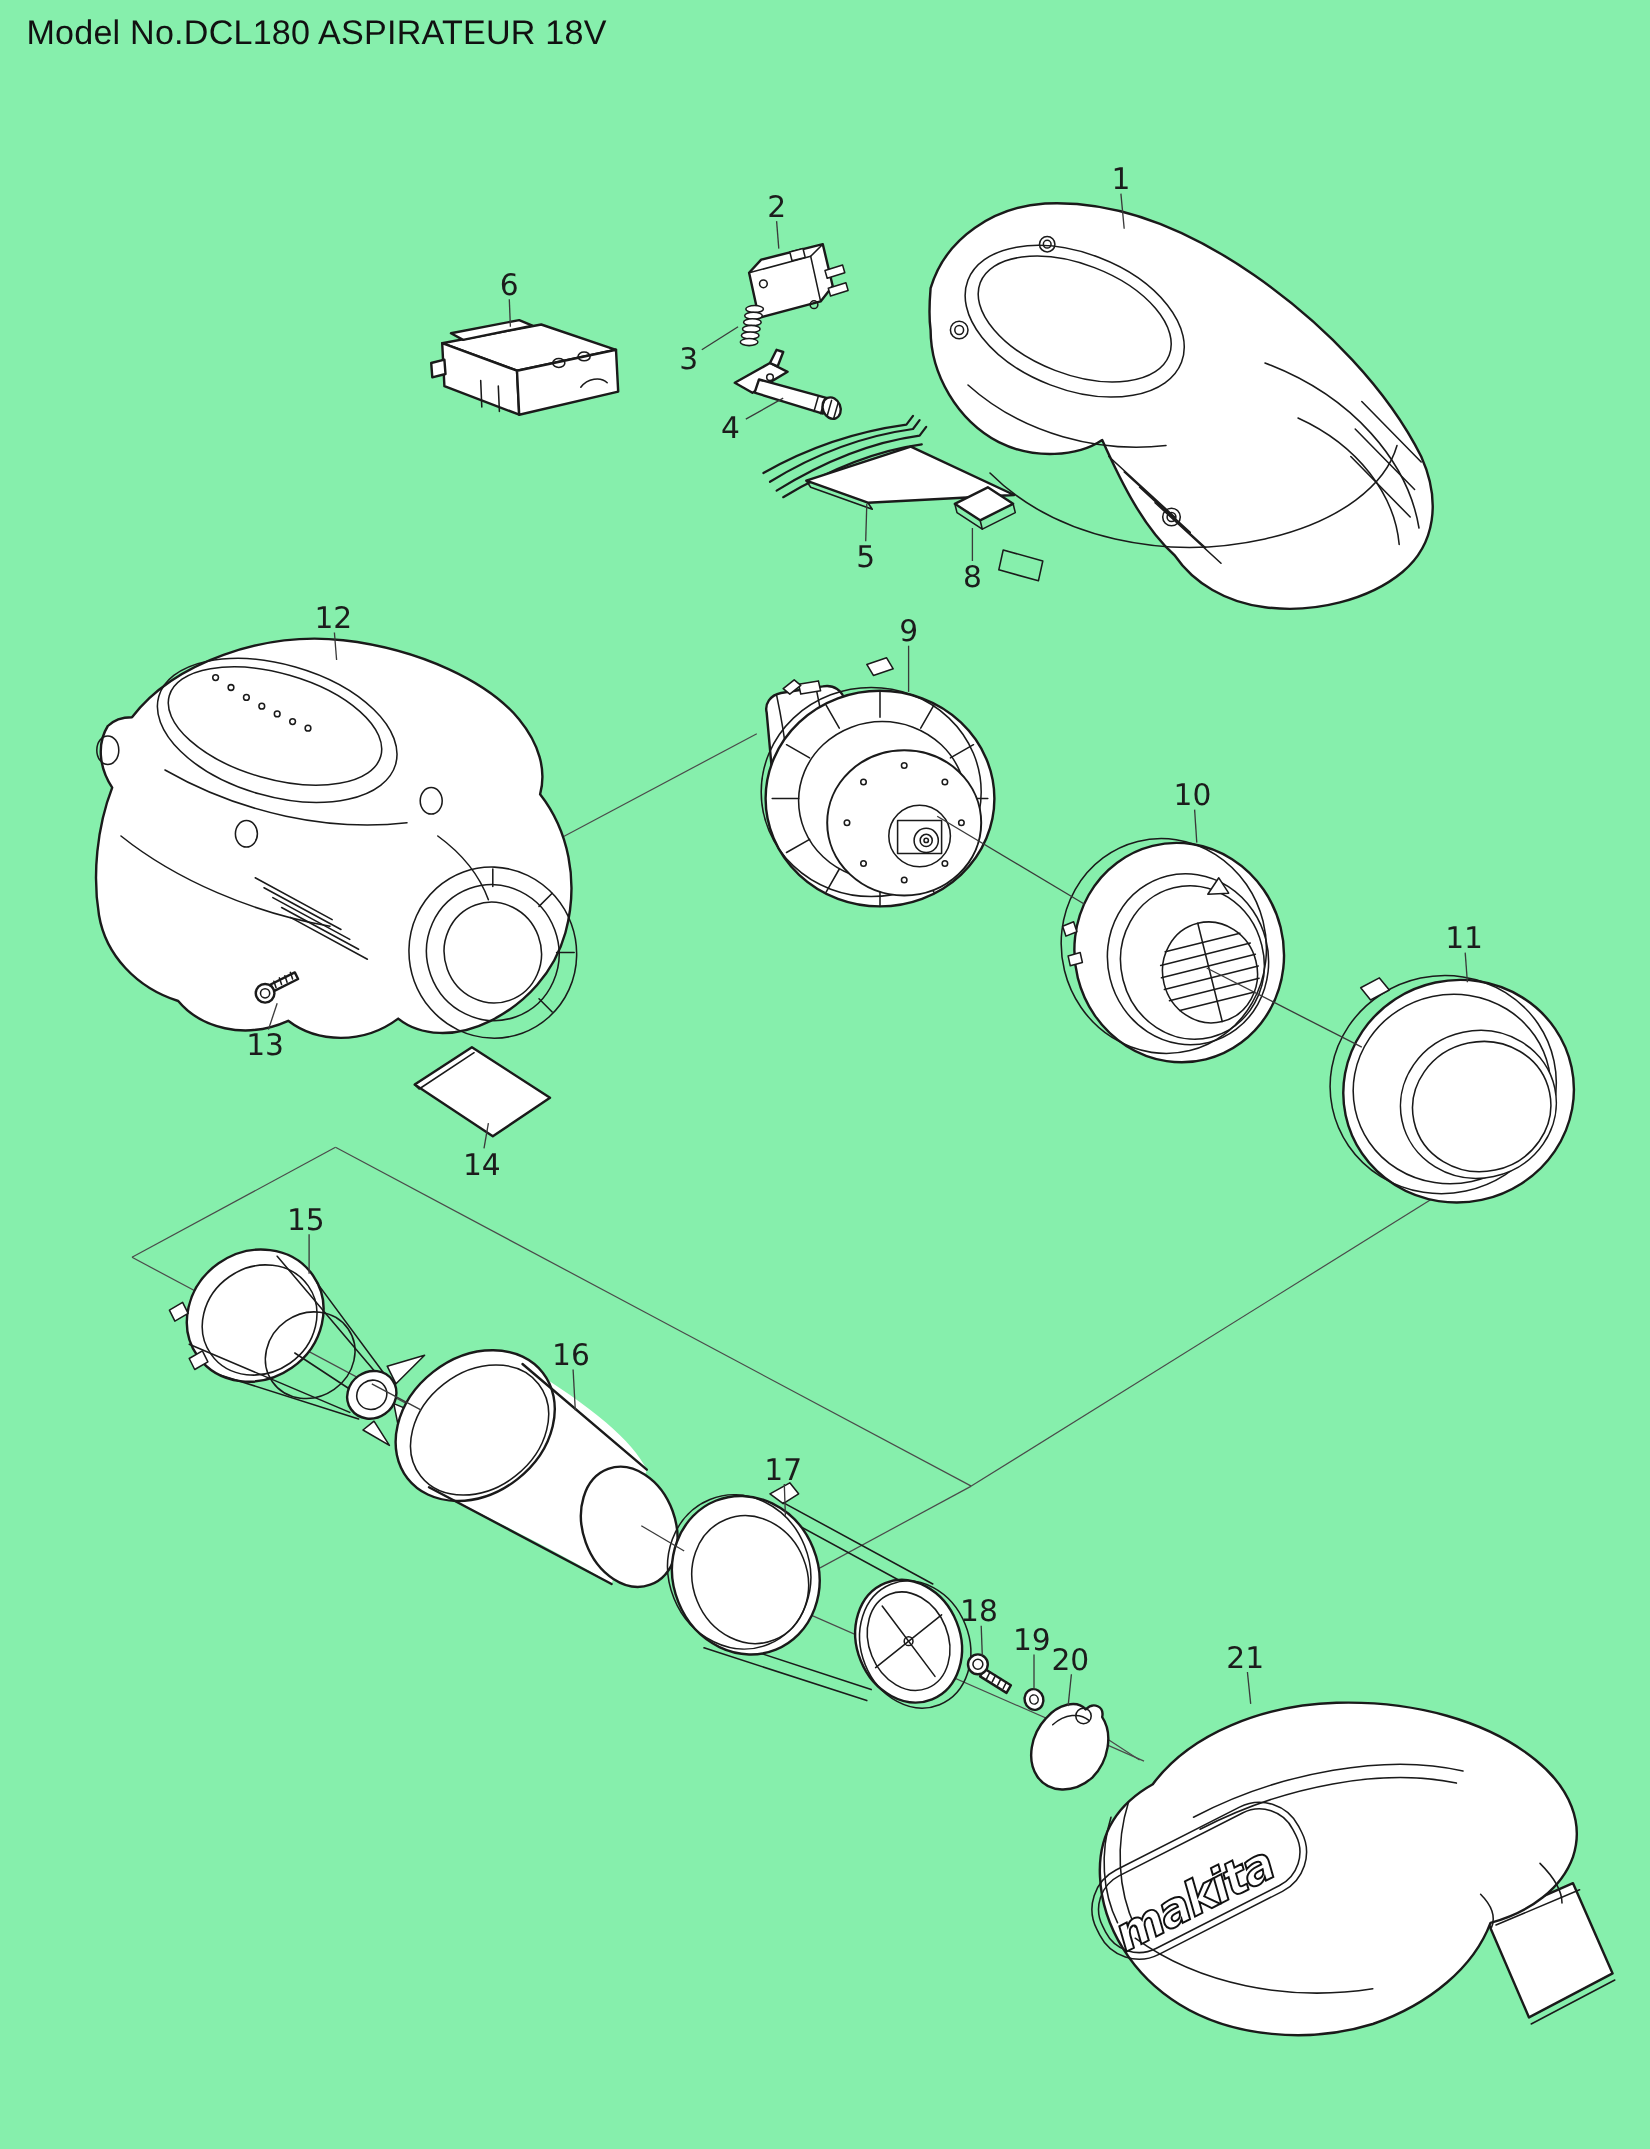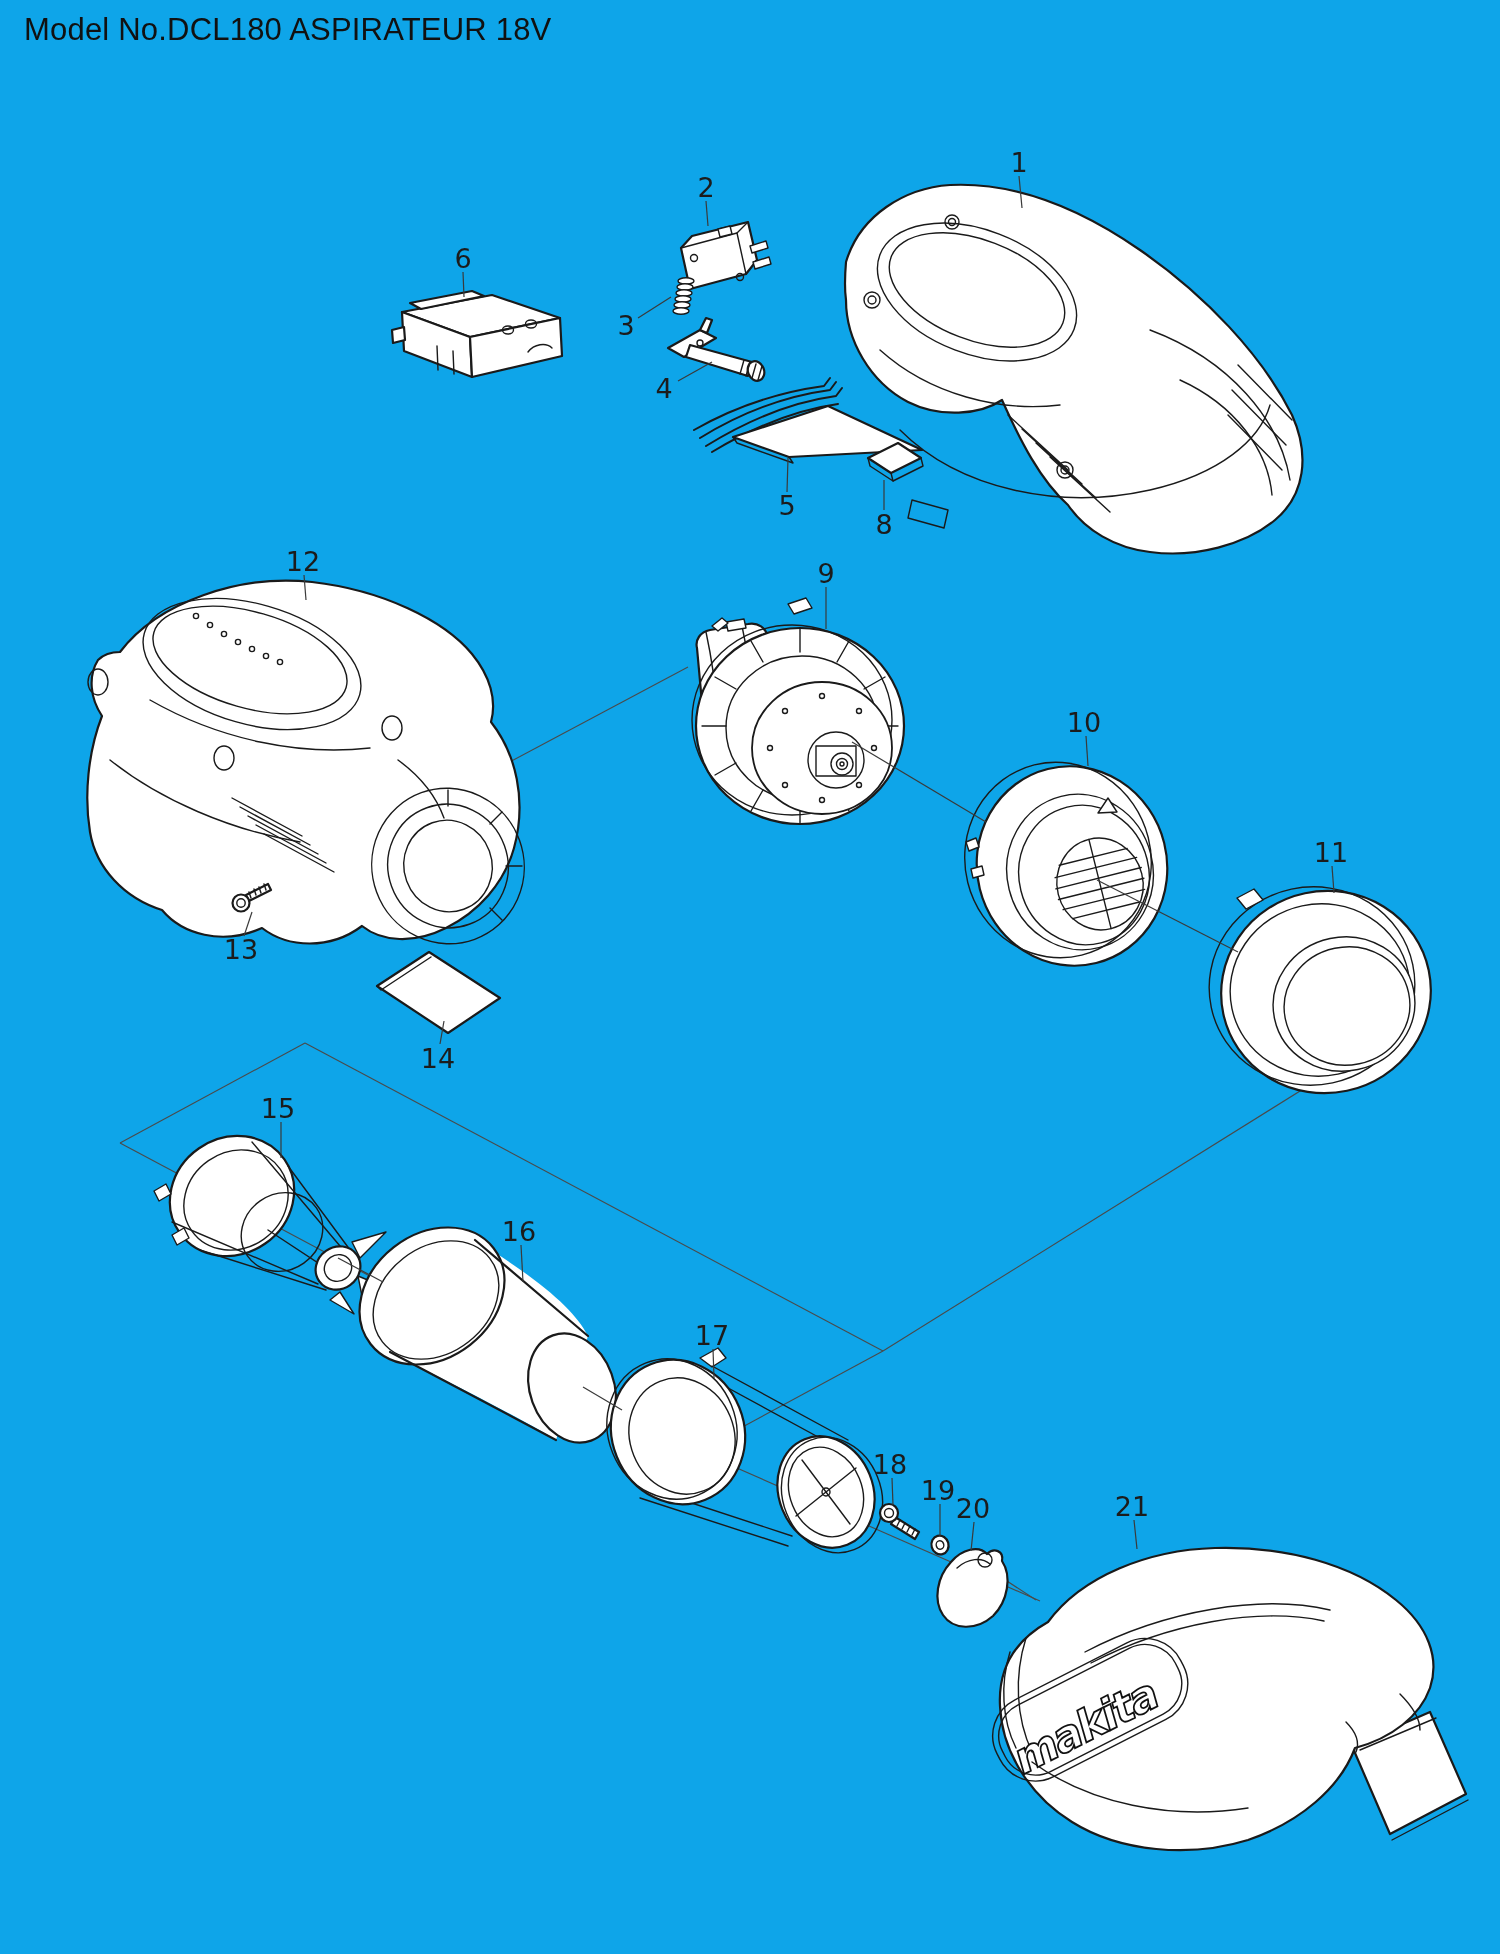--- a/index.html
+++ b/index.html
@@ -1,16 +1,16 @@
 <!DOCTYPE html>
 <html><head>
 <meta charset="utf-8">
 <style>
   html,body{margin:0;padding:0;background:#ffffff;}
-  .page{position:relative;width:1500px;height:1954px;background:#0ea5e9;overflow:hidden;
+  .page{position:relative;width:1500px;height:1954px;background:#86efac;overflow:hidden;
         font-family:"Liberation Sans", sans-serif;}
   .title{position:absolute;left:24px;top:12px;font-size:31px;color:#111;
          font-family:"Liberation Sans", sans-serif;letter-spacing:.2px;}
   svg{position:absolute;left:0;top:0;}
   .part{stroke:#1a1a1a;fill:#ffffff;stroke-width:2.2;stroke-linejoin:round;stroke-linecap:round;}
   .det{stroke:#1a1a1a;fill:none;stroke-width:1.4;stroke-linejoin:round;stroke-linecap:round;}
   .detf{stroke:#1a1a1a;fill:#ffffff;stroke-width:1.4;stroke-linejoin:round;}
   .axis{stroke:#4a4a4a;fill:none;stroke-width:1.1;}
   .leader{stroke:#3a3a3a;fill:none;stroke-width:1.2;}
   .lbl{font-family:"DejaVu Sans", sans-serif;font-size:27px;fill:#1c1c1c;}

